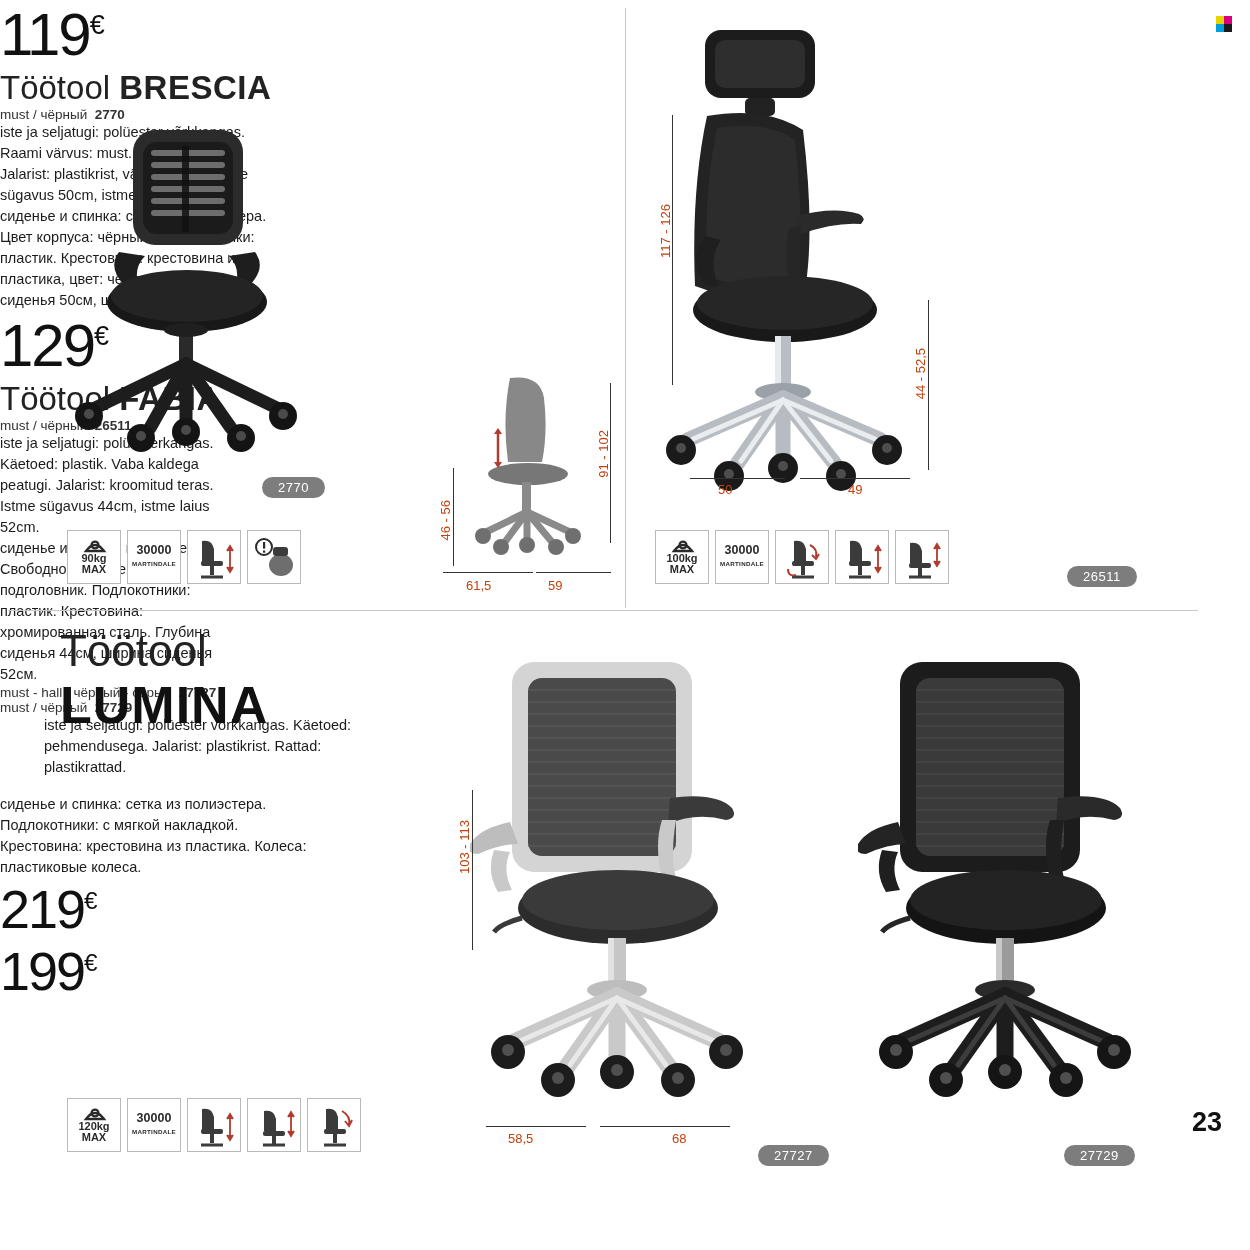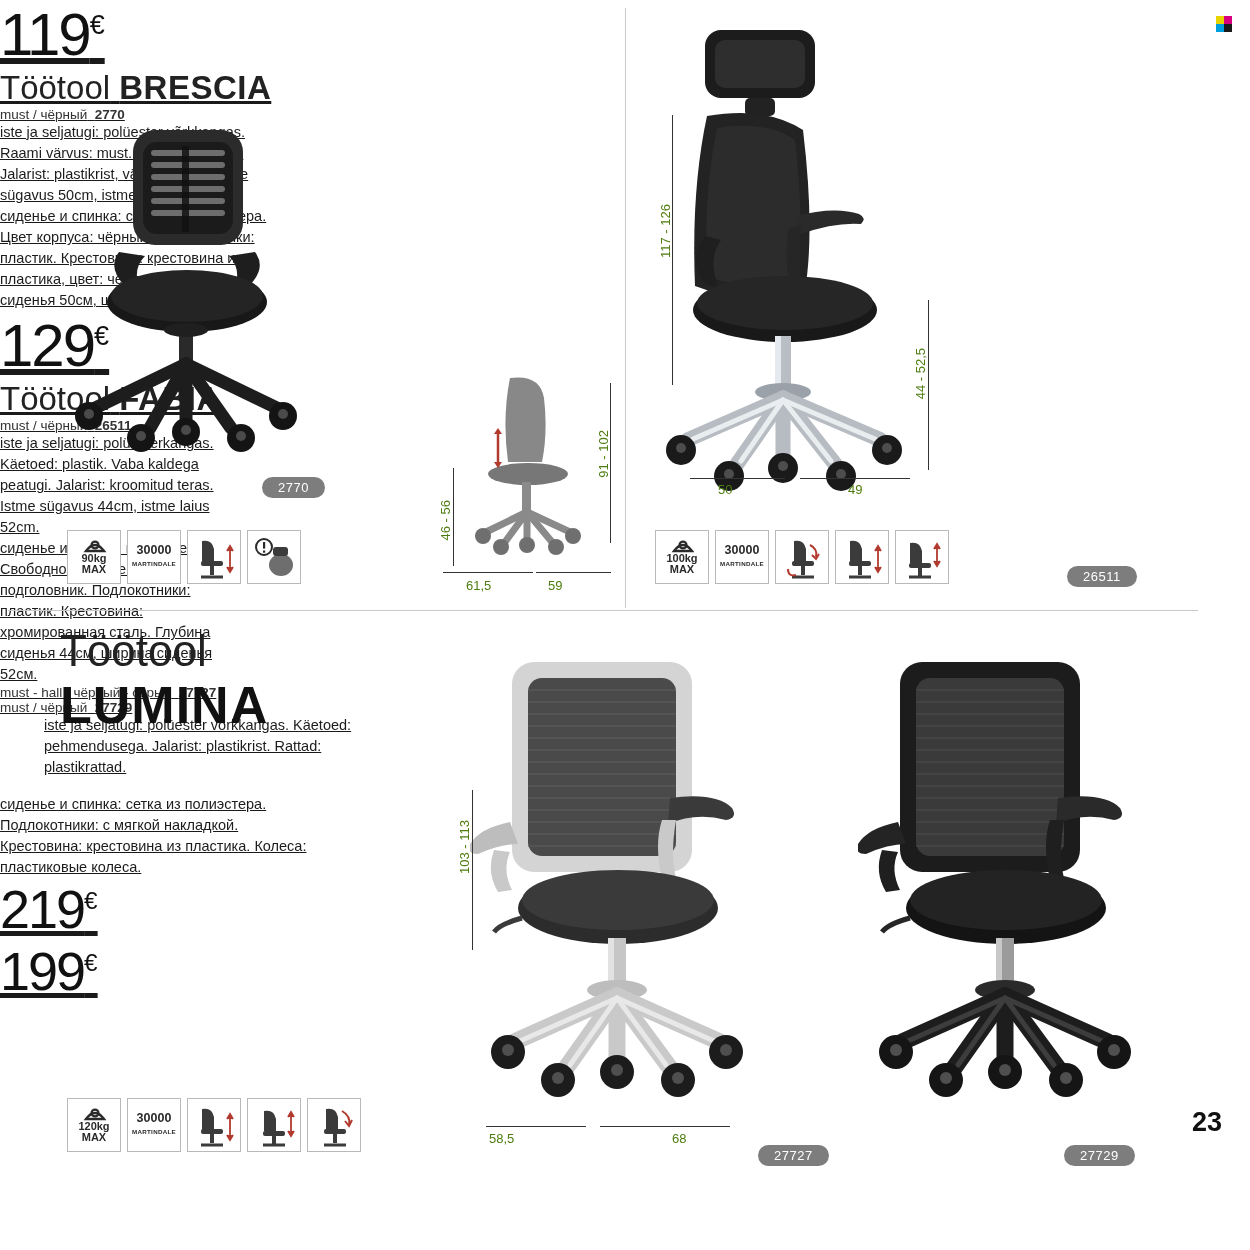--- a/index.html
+++ b/index.html
@@ -11,21 +11,21 @@
     width: 1250px;
     height: 1250px;
     font-family: "Liberation Sans", sans-serif;
     color: #1a1a1a;
     position: relative;
     overflow: hidden;
   }
   .page {
     position: absolute;
     left: 0; top: 0;
-    width: 1250px; height: 1156px; text-decoration: underline;
+    width: 1250px; height: 1156px;
   }
 
   
   .abs { position: absolute; }
   .price {
     font-family: "Liberation Sans", sans-serif;
     font-weight: 300;
     letter-spacing: -2px;
     color: #111;
     white-space: nowrap;
@@ -101,21 +101,21 @@
     position:absolute; left:0; right:0; top:12px;
     text-align:center; font-size:12.5px; font-weight:700; color:#2a2a2a;
   }
   .ibox .mart small { display:block; font-size:6.2px; font-weight:700; letter-spacing:.3px; margin-top:3px;}
   .ibox svg { position:absolute; left:0; top:0; }
 
   
   .dim {
     position: absolute;
     font-size: 13px;
-    color: #4d7c0f;
+    color: #c2410c;
   }
   .dim.vert {
     writing-mode: vertical-rl;
     transform: rotate(180deg);
   }
   .line-h { position:absolute; height:1px; background:#333; }
   .line-v { position:absolute; width:1px; background:#333; }
 
   
   .chair { position: absolute; }
@@ -534,21 +534,21 @@
       <circle cx="256" cy="400" r="6"></circle>
       <circle cx="88" cy="428" r="6"></circle>
       <circle cx="208" cy="428" r="6"></circle>
       <circle cx="147" cy="420" r="6"></circle>
     </g>
   </svg>
 
   <div class="line-v" style="left:472px; top:790px; height:160px;"></div>
   <div class="dim vert" style="left:457px; top:820px;">103 - 113</div>
   <div class="line-h" style="left:486px; top:1126px; width:100px;"></div>
-  <div class="dim" style="left:489px; top:1131px;text-align:right;">58,5</div>
+  <div class="dim" style="left:508px; top:1131px;text-align:right;">58,5</div>
   <div class="line-h" style="left:600px; top:1126px; width:130px;"></div>
   <div class="dim" style="left:672px; top:1131px;">68</div>
 
   <div class="abs" style="left:758px; top:1145px;">
     <span class="tag">27727</span>
   </div>
   <div class="abs" style="left:1064px; top:1145px;">
     <span class="tag">27729</span>
   </div>
 

